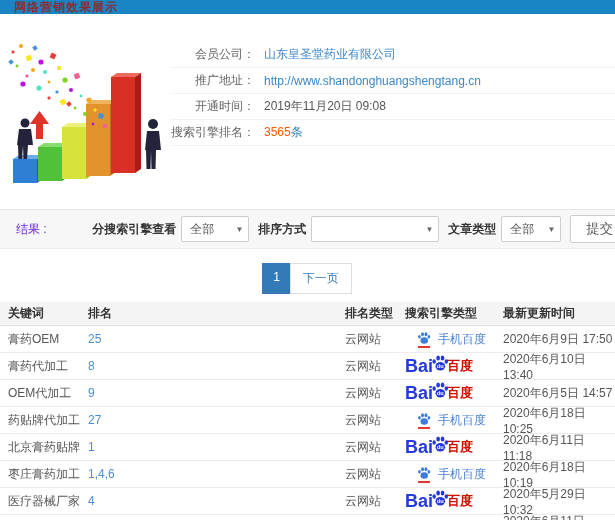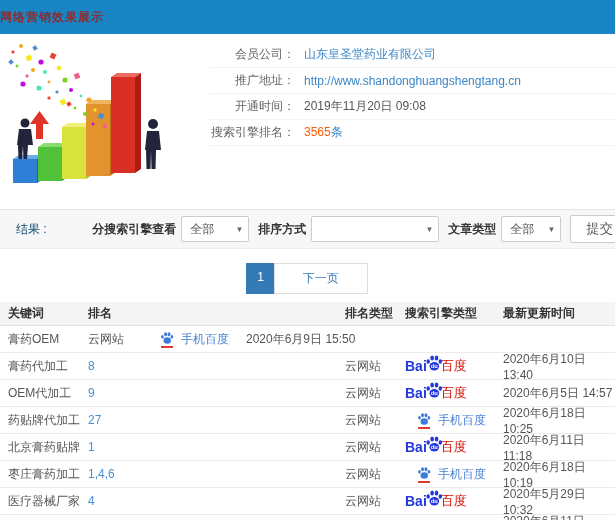--- a/index.html
+++ b/index.html
@@ -1,68 +1,68 @@
 <!DOCTYPE html>
 <html><head>
 <meta charset="utf-8">
 <style>
   * { margin:0; padding:0; box-sizing:border-box; }
   html,body { width:615px; height:520px; overflow:hidden; background:#fff;
     font-family:"Liberation Sans","DejaVu Sans",sans-serif; font-size:12px; color:#555; }
 
   
-  .topbar { height:34px; background:#1985c5; display:flex; align-items:center; }
+  .topbar { height:14px; background:#1985c5; display:flex; align-items:center; padding-left:14px; }
   .topbar-title { color:#8d2c2c; font-weight:bold; font-size:12px; letter-spacing:1px; }
 
   
-  .top-section { display:flex; padding-top:4px;gap:40px; }
+  .top-section { display:flex; padding-top:24px; }
   .illustration { width:165px; height:158px; flex:none; margin-left:5px; }
   .info-panel { flex:1; padding-top:4px; }
   .info-row { display:flex; align-items:center; height:26px; border-bottom:1px solid #f3f3f3; }
   .info-label { width:85px; text-align:right; color:#666; flex:none; }
   .info-value { margin-left:9px; }
   .v-link { color:#3b87c8; cursor:pointer; }
   .v-text { color:#555; }
   .v-orange { color:#ff5a00; }
   .v-suffix { color:#3b87c8; }
 
   
   .filter-bar { margin-top:13px; height:40px; background:#f7f7f7; border-top:1px solid #e4e4e4;
     border-bottom:1px solid #ededed; display:flex; align-items:center; padding-left:16px; }
-  .result-label { color:#0c4a6e;text-align:right; }
+  .result-label { color:#6d28d9;text-align:right; }
   .filter-controls { margin-left:auto; display:flex; align-items:center; }
   .f-label { font-weight:bold; color:#333; margin:0 5px 0 9px; }
   .select { position:relative; height:26px; line-height:24px; background:#fff; border:1px solid #ccc;
     border-radius:2px; padding:0 20px 0 8px; color:#555; cursor:pointer; white-space:nowrap; }
   .select .arrow { position:absolute; right:5px; top:1px; color:#666; font-size:8px; }
   .submit-btn { height:28px; line-height:26px; background:#fff; border:1px solid #ccc; border-radius:2px;
     padding:0 15px; color:#555; margin-left:9px; margin-right:-14px; cursor:pointer; white-space:nowrap; }
 
   
   .pagination { display:flex; justify-content:center; margin:14px 0 8px; }
-  .page-item { text-align:center; padding:6px 28px; border:1px solid #ddd; background:#fff;
+  .page-item { text-align:center; padding:6px 12px; border:1px solid #ddd; background:#fff;
     color:#337ab7; margin-left:-1px; cursor:pointer; }
   .page-item.active { background:#337ab7; border-color:#337ab7; color:#fff; padding:6px 10px; }
 
   
   .thead { display:flex; background:#f4f4f4; height:24px; align-items:center; font-weight:bold;
     color:#333; border-bottom:1px solid #e2e2e2; }
   .trow { display:flex; height:27px; align-items:center; border-bottom:1px solid #ebebeb; color:#555; }
   .col-kw { width:88px; padding-left:8px; flex:none; }
   .col-rank { width:257px; flex:none; }
   .col-type { width:60px; flex:none; }
   .col-engine { width:98px; flex:none; white-space:nowrap; }
   .col-time { flex:1; }
   .rank-num { color:#4a8fd4; cursor:pointer; }
 
   
   .bd-logo { display:inline-flex; align-items:center; }
-  .bd-bai { color:#2439dc; font-weight:bold; font-size:14px; margin-right:-2px; }
+  .bd-bai { color:#2439dc; font-weight:bold; font-size:18px; margin-right:-2px; }
   .bd-logo svg { margin-top:-6px; }
-  .bd-cn { color:#d20f00; font-weight:normal; font-size:13px; margin-left:-2px; }
+  .bd-cn { color:#d20f00; font-weight:bold; font-size:13px; margin-left:-2px; }
   .mb-logo { display:inline-flex; align-items:center; margin-left:12px; }
   .mb-icon { position:relative; width:15px; height:17px; }
   .mb-bar { position:absolute; bottom:0; left:1px; width:12px; height:2px; background:#e23a2e; }
   .mb-text { color:#4a83d4; margin-left:6px; }
 </style>
 </head>
 <body>
 
 <div class="topbar">
   <span class="topbar-title">网络营销效果展示</span>
@@ -193,32 +193,33 @@
   <div class="thead">
       <div class="col-kw">关键词</div>
       <div class="col-rank">排名</div>
       <div class="col-type">排名类型</div>
       <div class="col-engine">搜索引擎类型</div>
       <div class="col-time">最新更新时间</div>
     </div>
   <div>
       <div class="trow">
         <div class="col-kw">膏药OEM</div>
+        <div class="col-rank"><span class="rank-num">25</span></div>
         <div class="col-type">云网站</div>
         <div class="col-engine"><span class="mb-logo">
             <span class="mb-icon"><svg width="14" height="14" viewBox="0 0 24 24" fill="#3d7cd9">
                 <ellipse cx="4.2" cy="10" rx="2.3" ry="3.1"></ellipse>
                 <ellipse cx="9.5" cy="5.4" rx="2.5" ry="3.4"></ellipse>
                 <ellipse cx="15.4" cy="5.4" rx="2.5" ry="3.4"></ellipse>
                 <ellipse cx="20.4" cy="10" rx="2.3" ry="3.1"></ellipse>
                 <ellipse cx="12.4" cy="16.4" rx="6.4" ry="5.6"></ellipse>
               </svg><i class="mb-bar"></i></span>
             <span class="mb-text">手机百度</span>
           </span></div>
-        <div class="col-time">2020年6月9日 15:50</div>
+        <div class="col-time">2020年6月9日 17:50</div>
       </div>
       <div class="trow">
         <div class="col-kw">膏药代加工</div>
         <div class="col-rank"><span class="rank-num">8</span></div>
         <div class="col-type">云网站</div>
         <div class="col-engine"><span class="bd-logo">
             <span class="bd-bai">Bai</span>
             <svg width="18" height="18" viewBox="0 0 24 24" fill="#2439dc">
               <ellipse cx="4.2" cy="10" rx="2.3" ry="3.1"></ellipse>
               <ellipse cx="9.5" cy="5.4" rx="2.5" ry="3.4"></ellipse>

